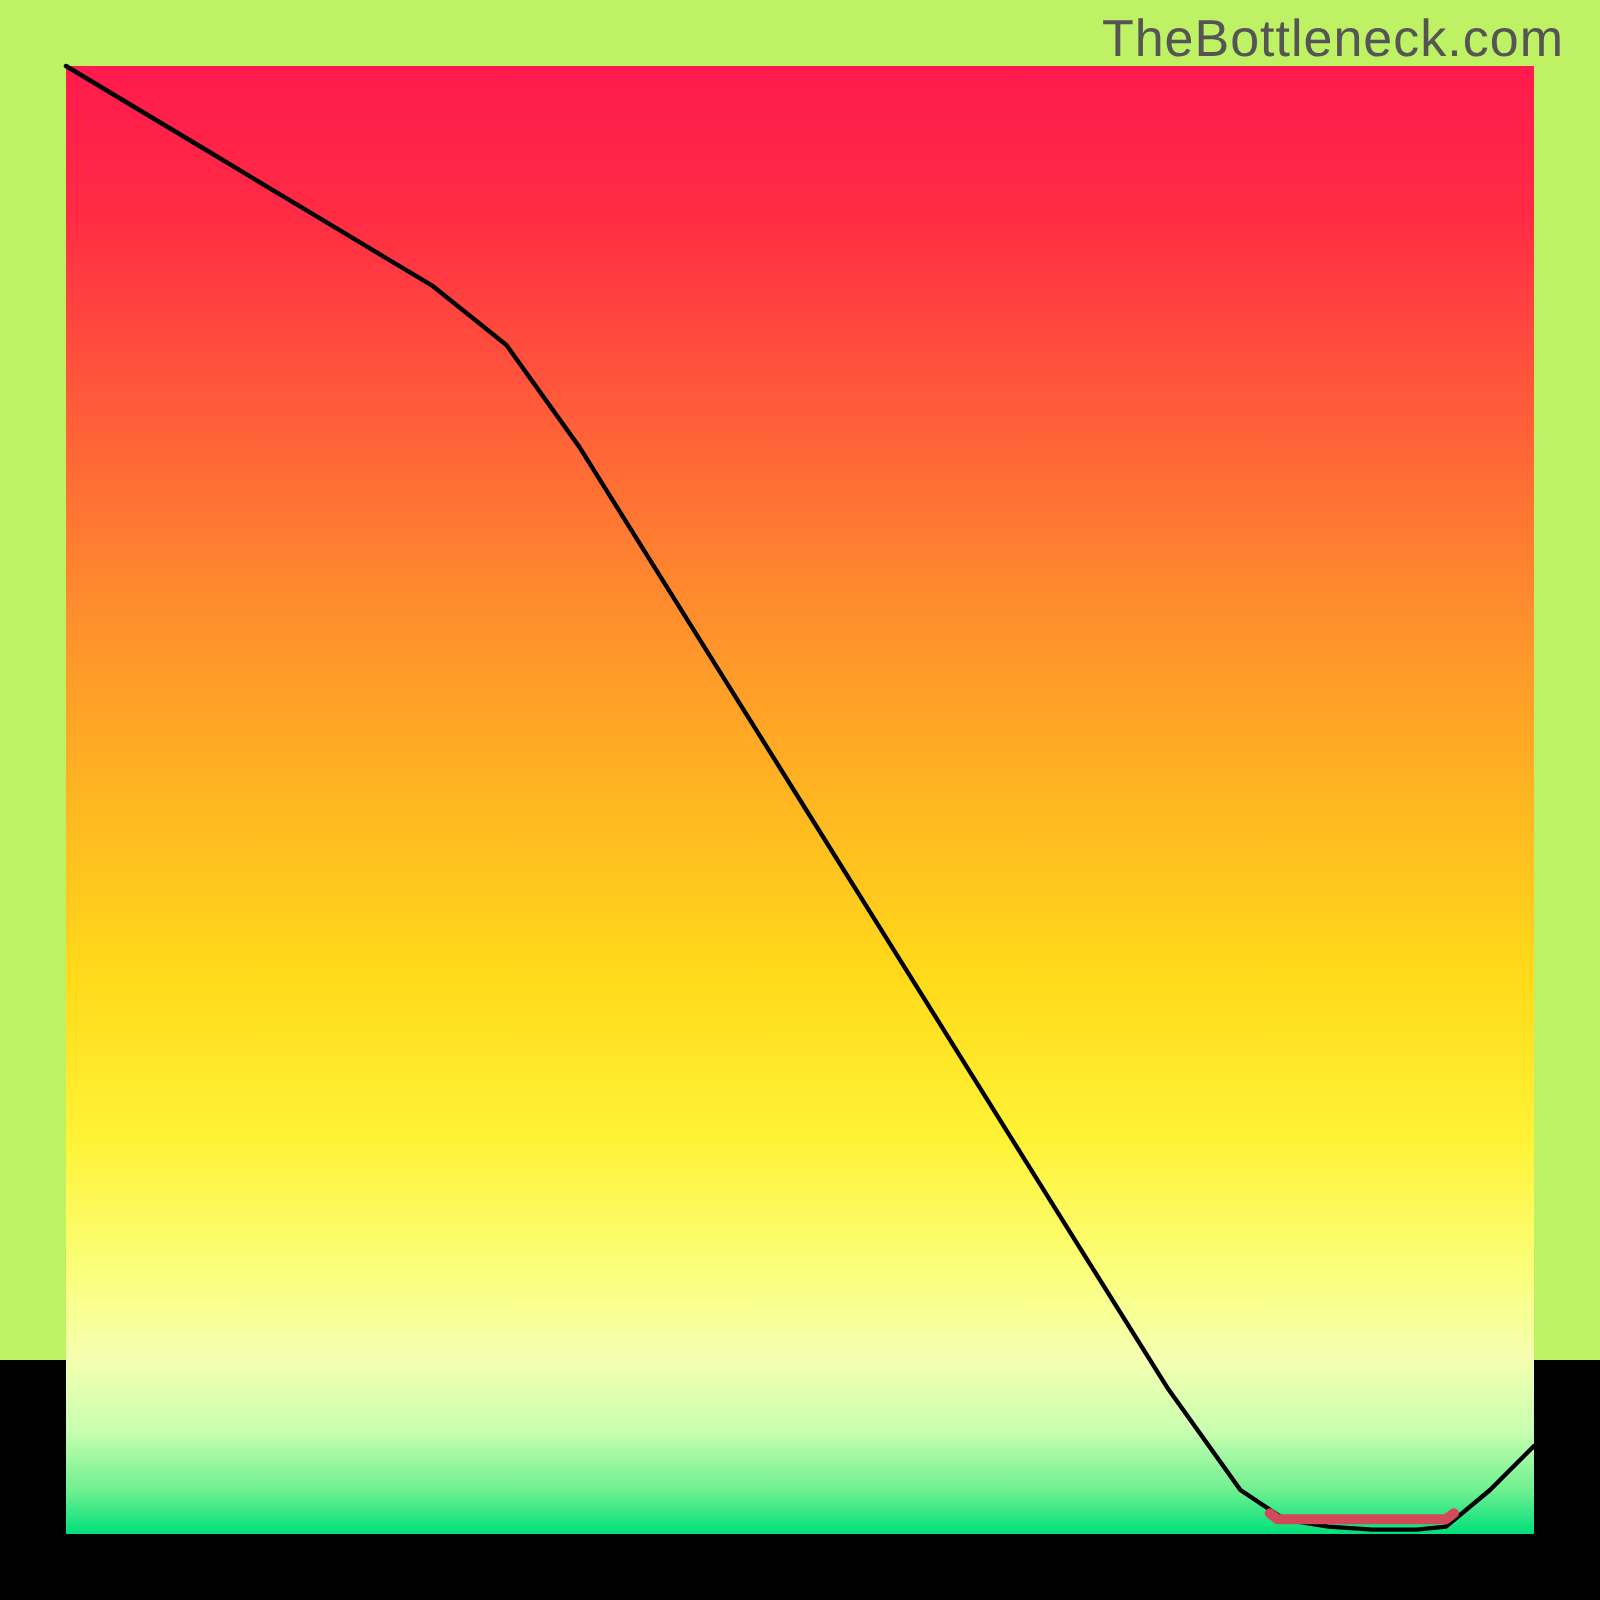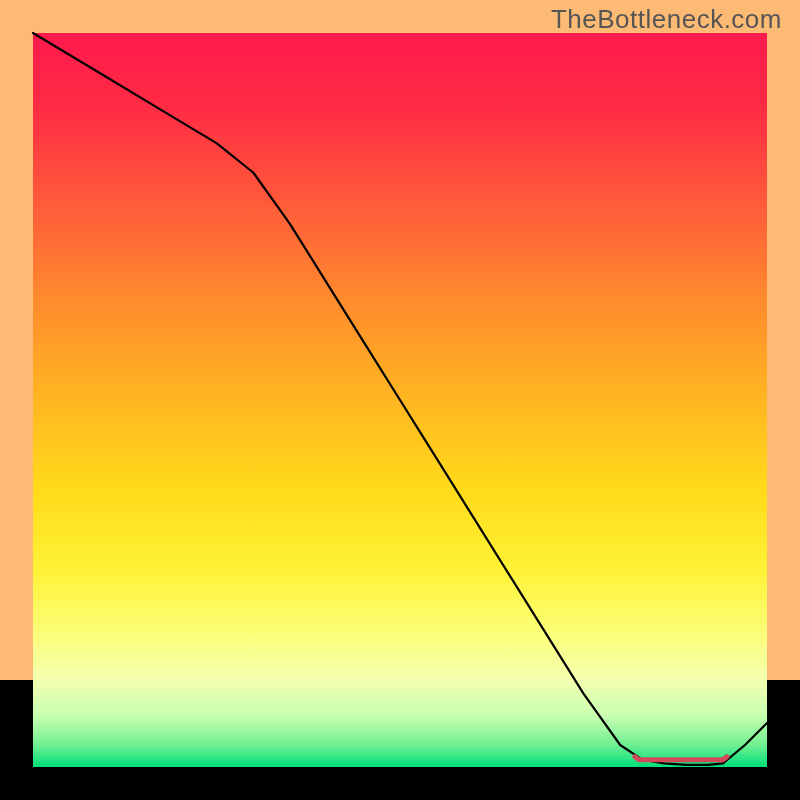--- a/index.html
+++ b/index.html
@@ -8,21 +8,21 @@
     width: 800px;
     height: 800px;
     background: #000;
     overflow: hidden;
     font-family: Arial, Helvetica, sans-serif;
   }
   .frame {
     position: relative;
     width: 800px;
     height: 680px;
-    background: #fdba74;
+    background: #bef264;
   }
   .watermark {
     position: absolute;
     top: 4px;
     right: 18px;
     color: #555;
     font-size: 26px;
     font-weight: 500;
     letter-spacing: 0.5px;
     z-index: 10;

